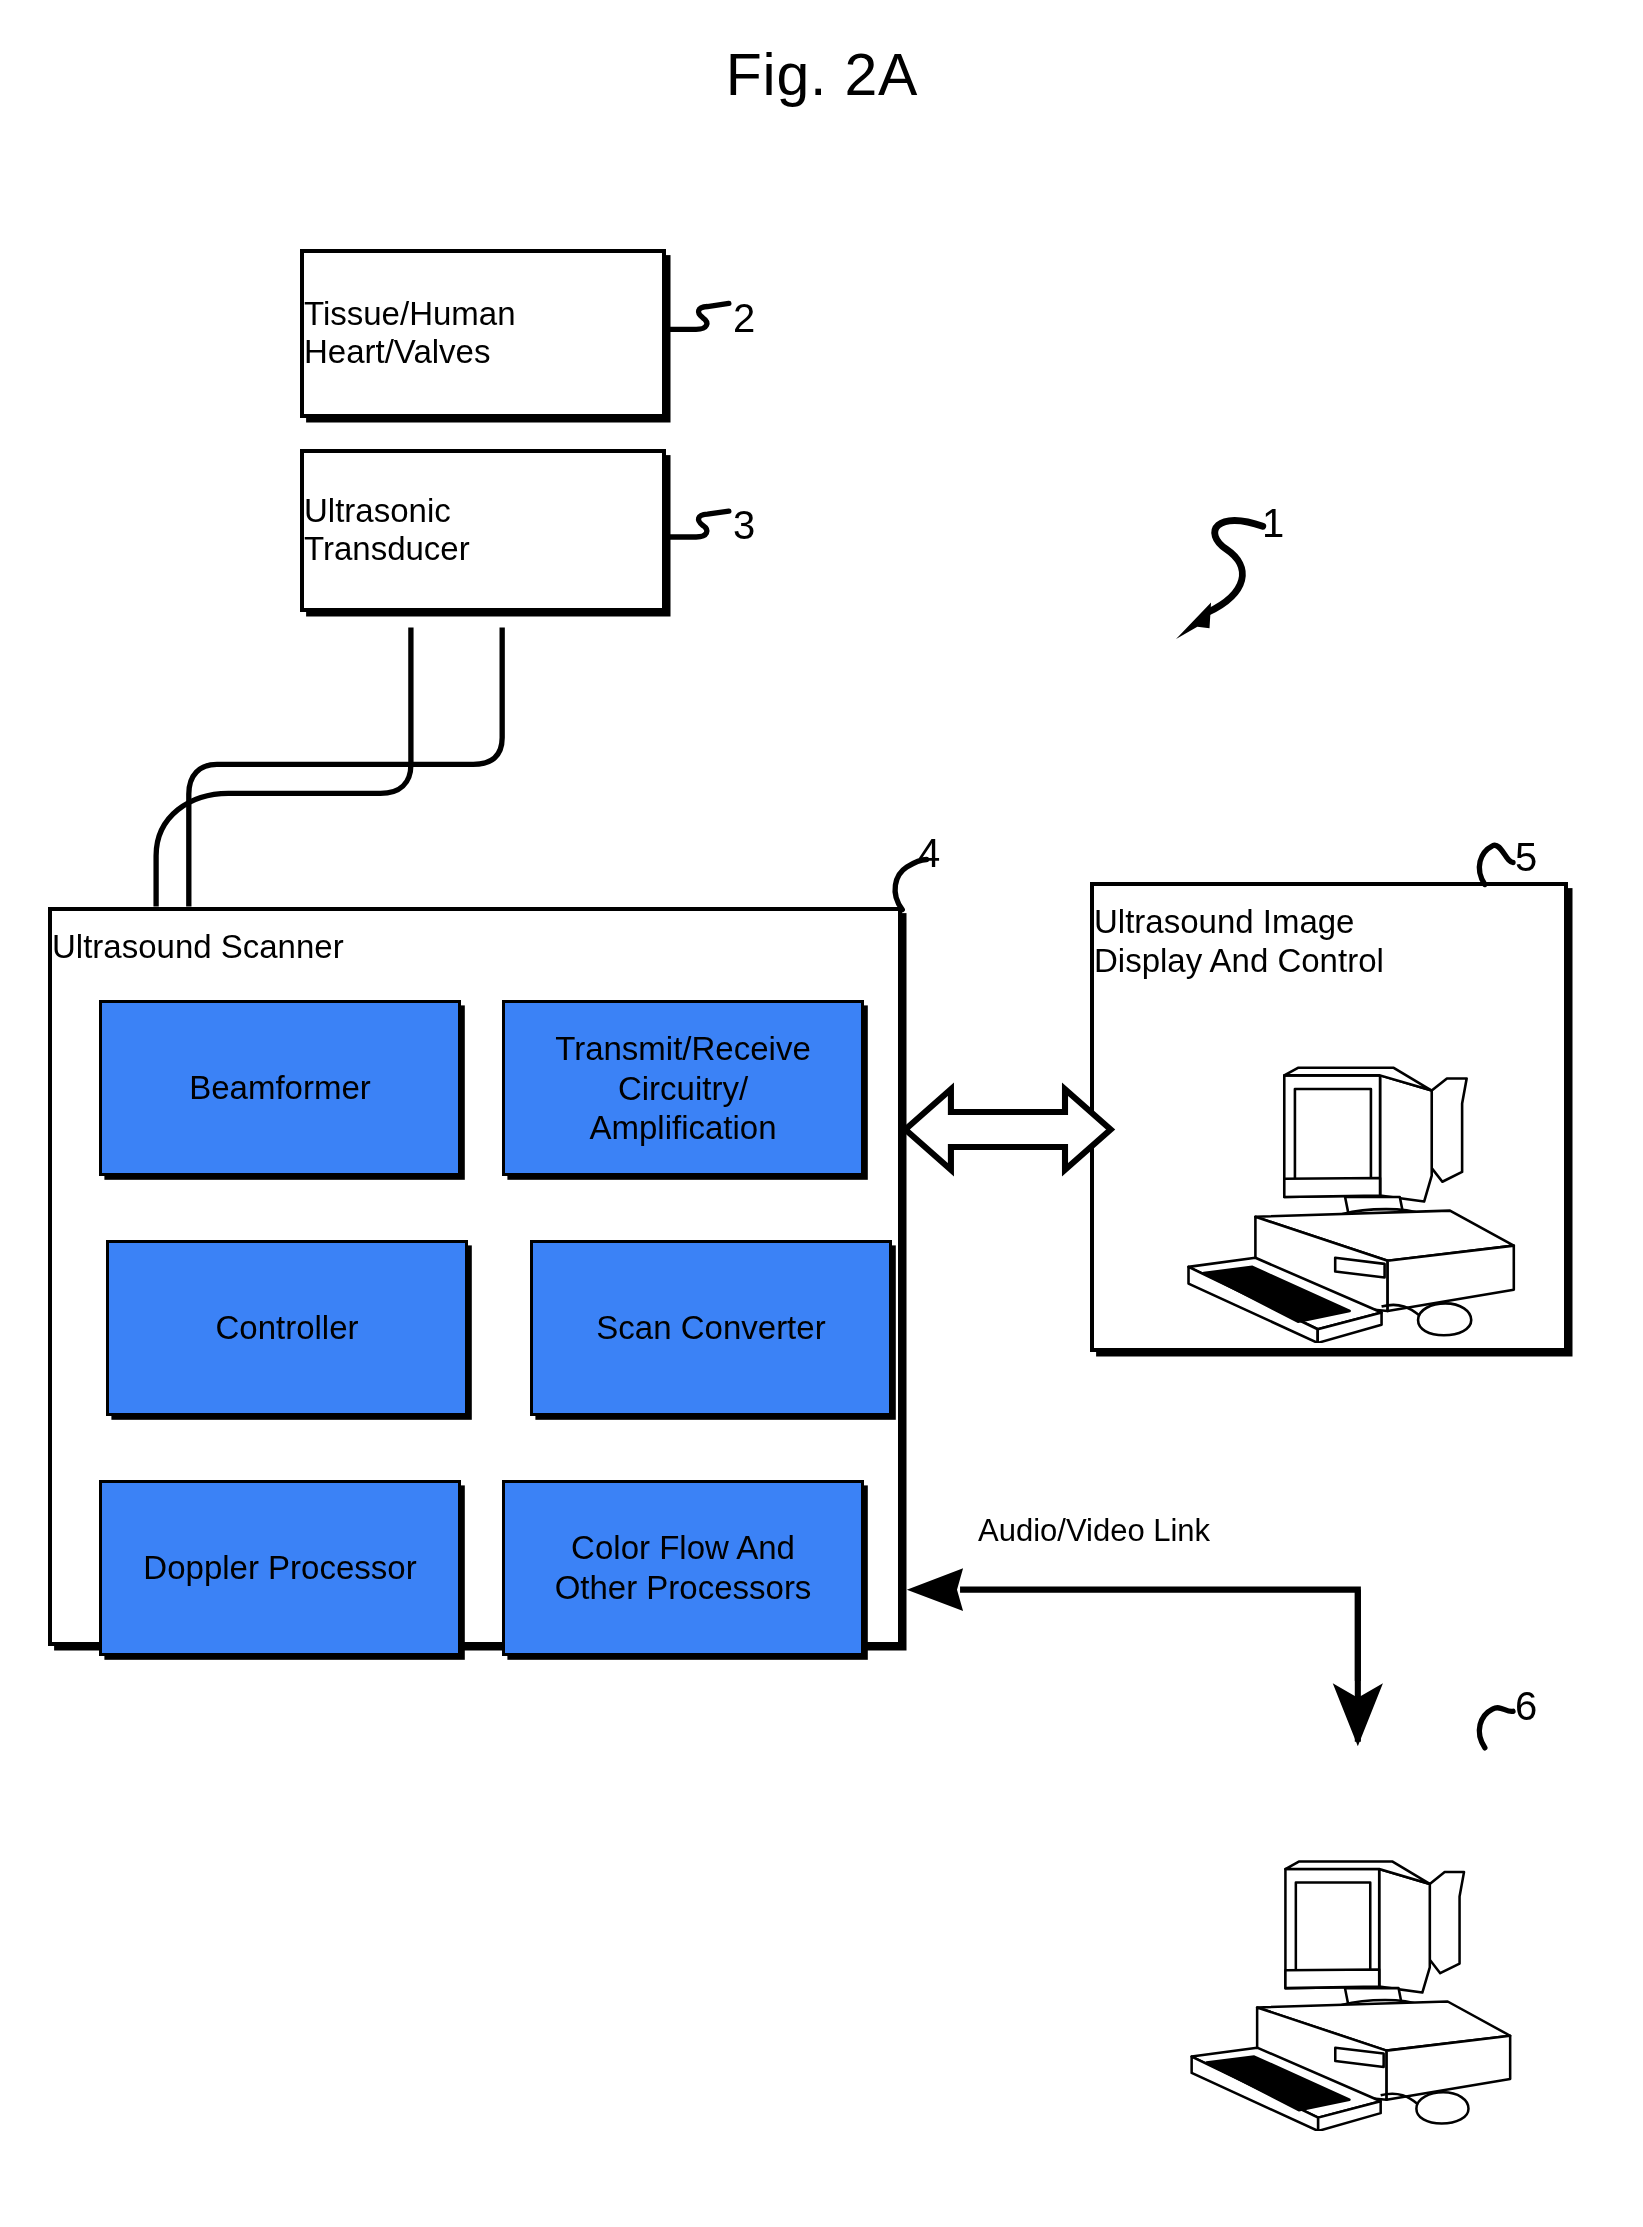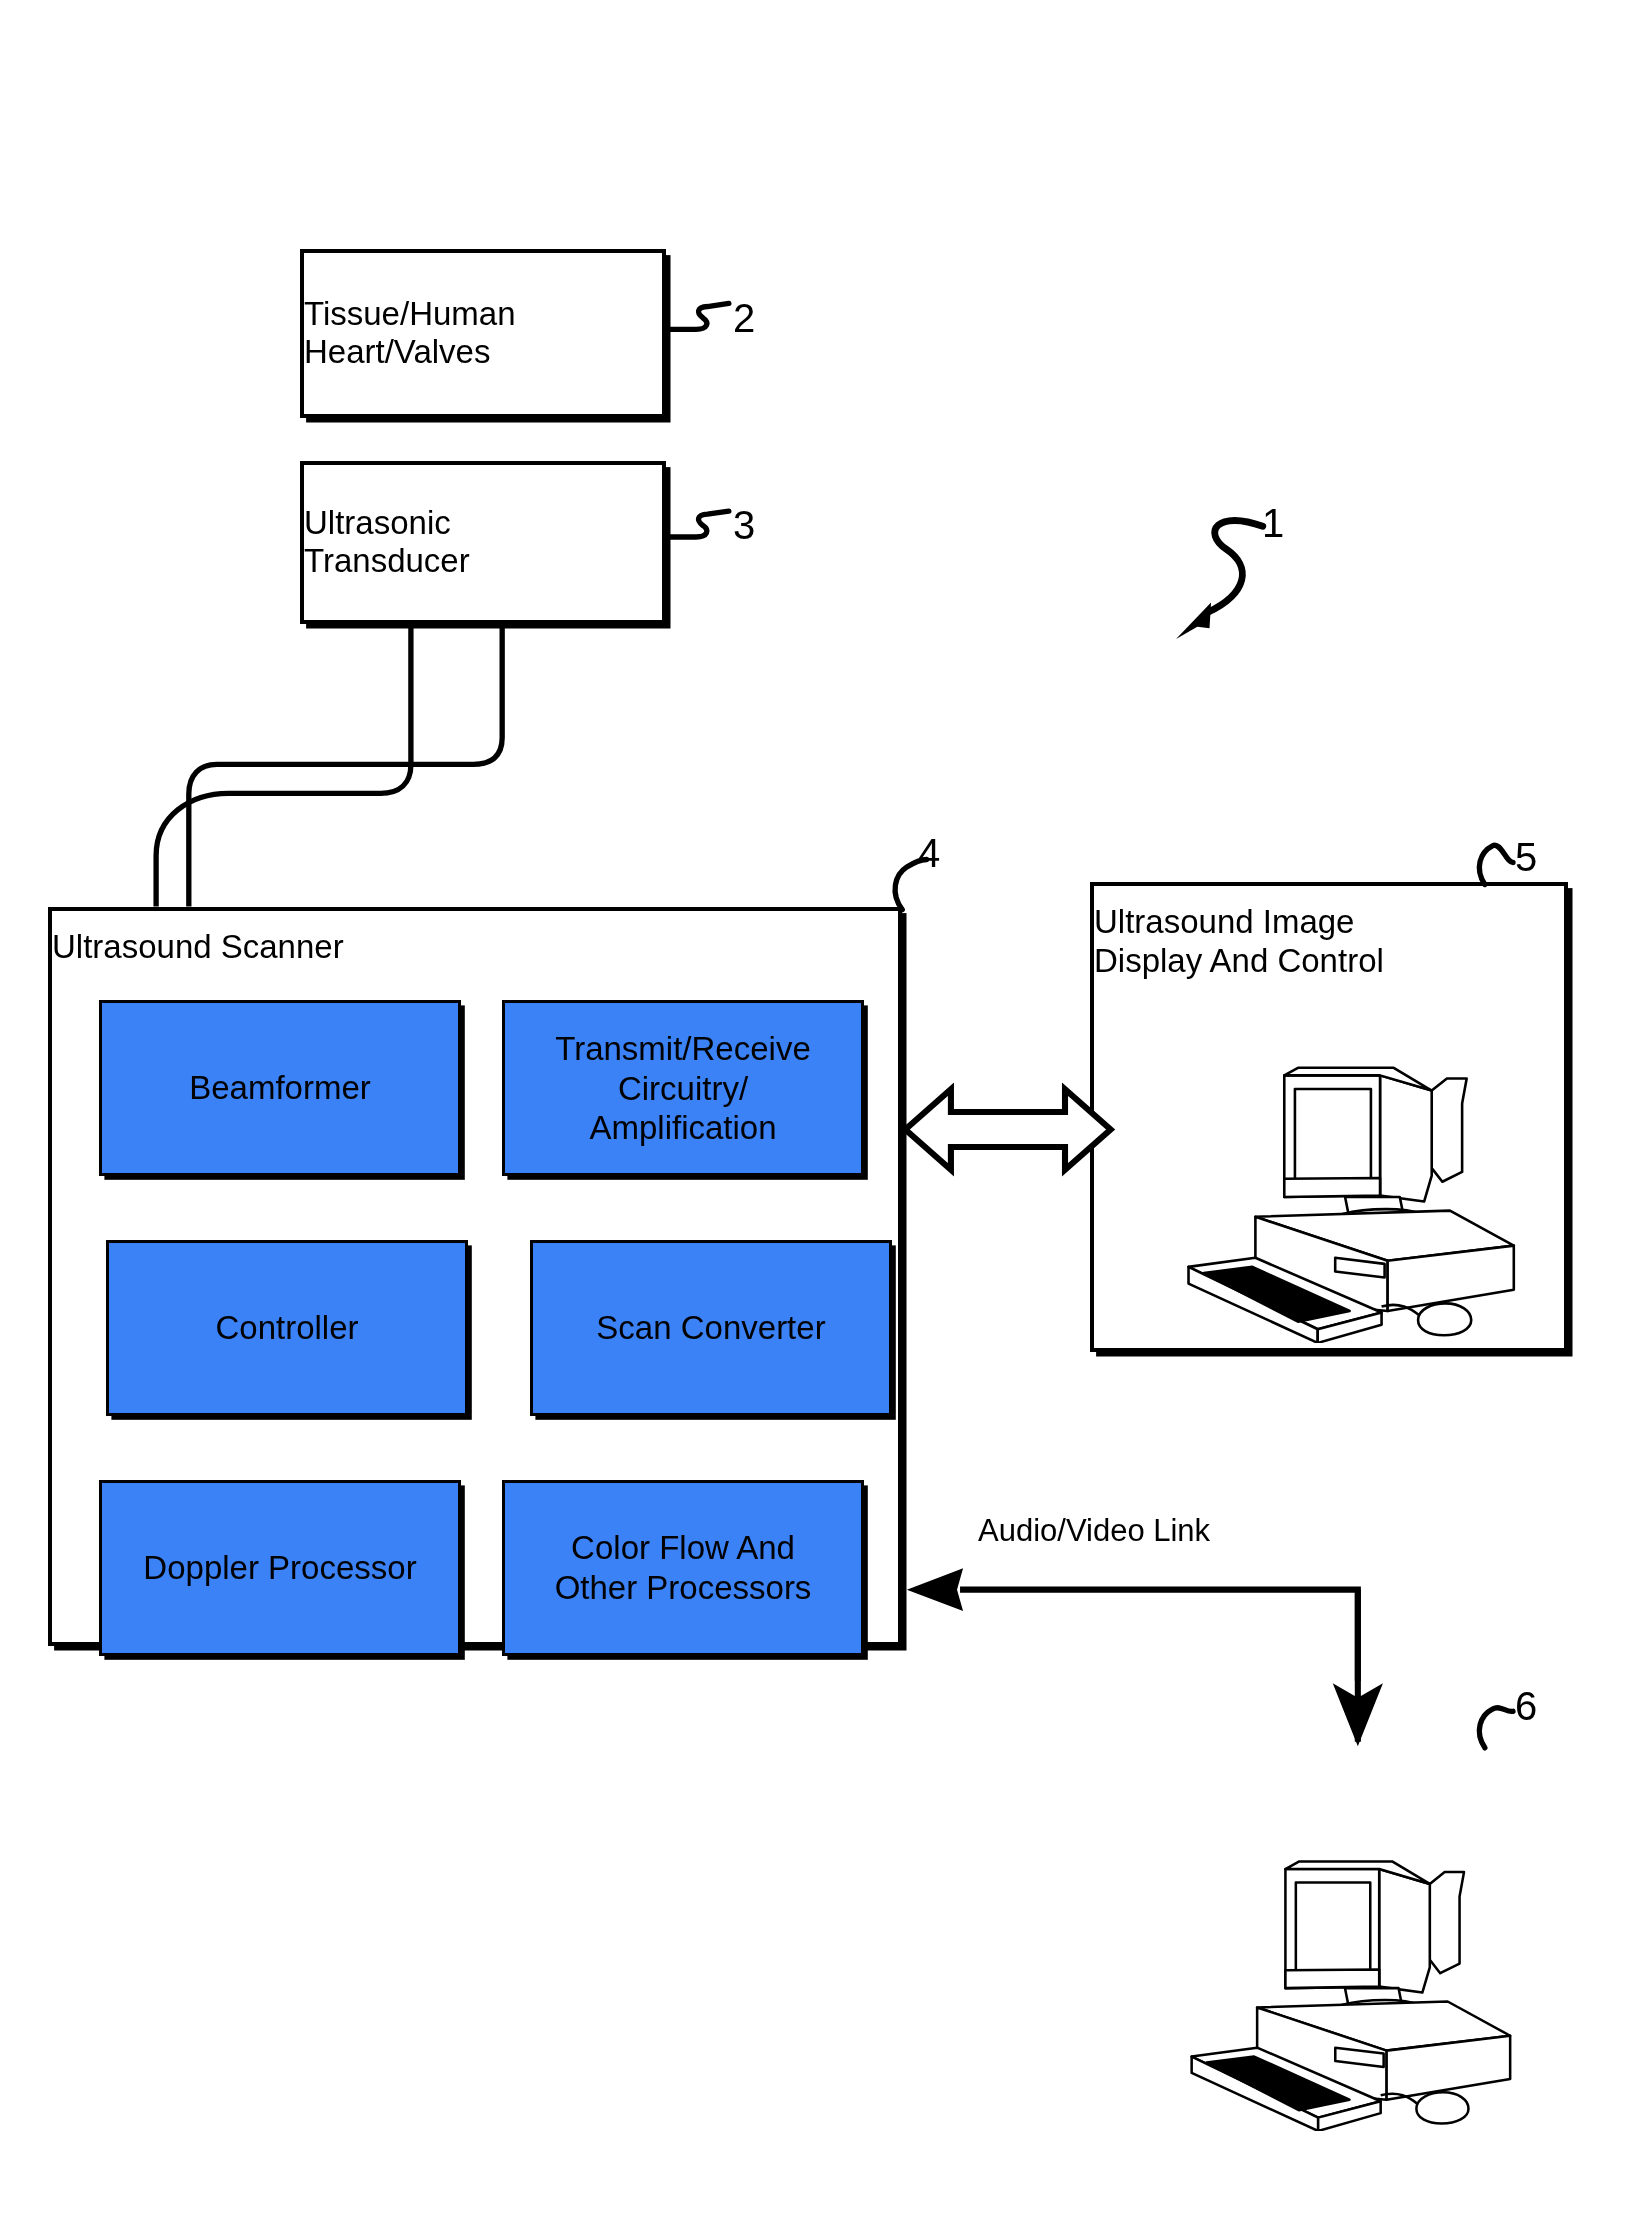--- a/index.html
+++ b/index.html
@@ -46,28 +46,29 @@
 
   svg.overlay{position:absolute;left:0;top:0;width:1644px;height:2227px;
               pointer-events:none;}
   svg.art{position:absolute;}
 </style>
 </head>
 <body>
 
 <div id="stage">
 
+  <div class="fig-title">Fig. 2A</div>
 
   <div class="box centered" style="left:300px;top:249px;width:366px;height:169px;">
     <div class="boxlabel">Tissue/Human
 Heart/Valves</div>
   </div>
   <div class="reftag" style="left:733px;top:298px;">2</div>
 
-  <div class="box centered" style="left:300px;top:461px;width:366px;height:163px;padding-left:41px;">
+  <div class="box centered" style="left:300px;top:449px;width:366px;height:163px;padding-left:41px;">
     <div class="boxlabel">Ultrasonic
 Transducer</div>
   </div>
   <div class="reftag" style="left:733px;top:505px;">3</div>
 
   <div class="box topLabel" style="left:48px;top:907px;width:854px;height:739px;">
     <div class="boxlabel">Ultrasound Scanner</div>
   </div>
   <div class="reftag" style="left:918px;top:833px;">4</div>
 

